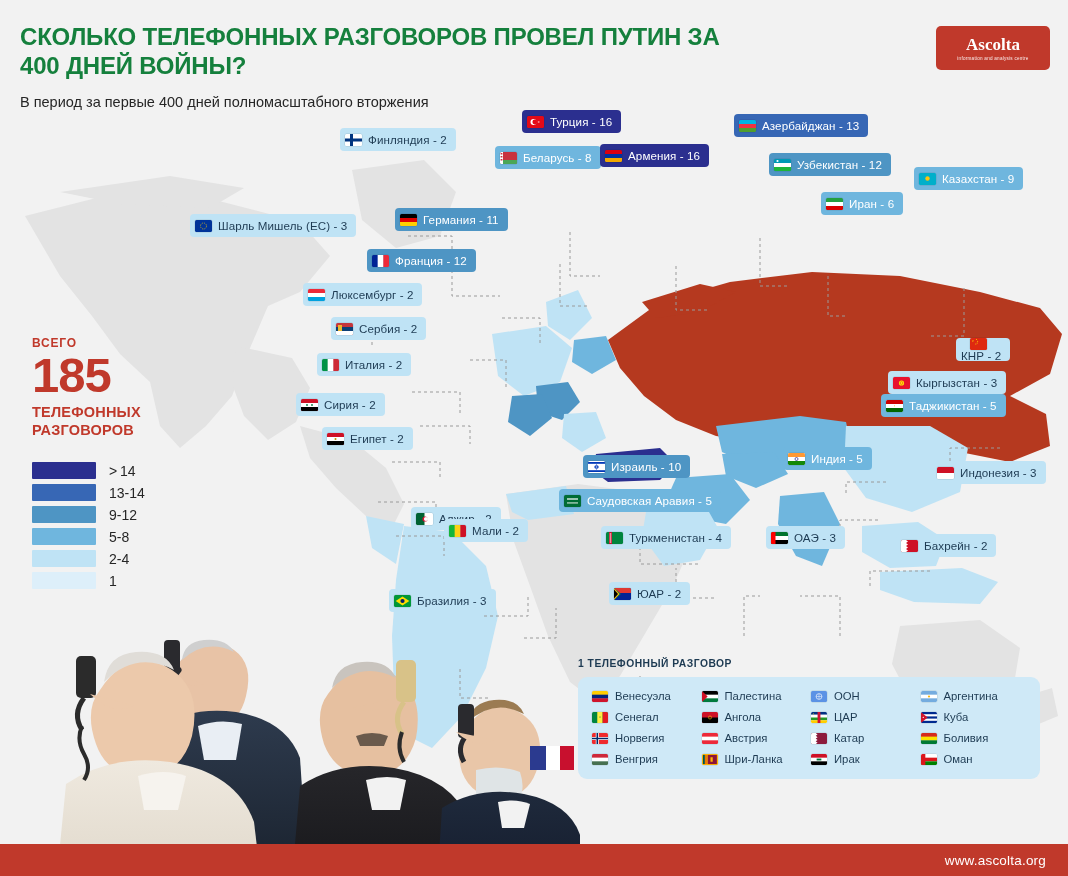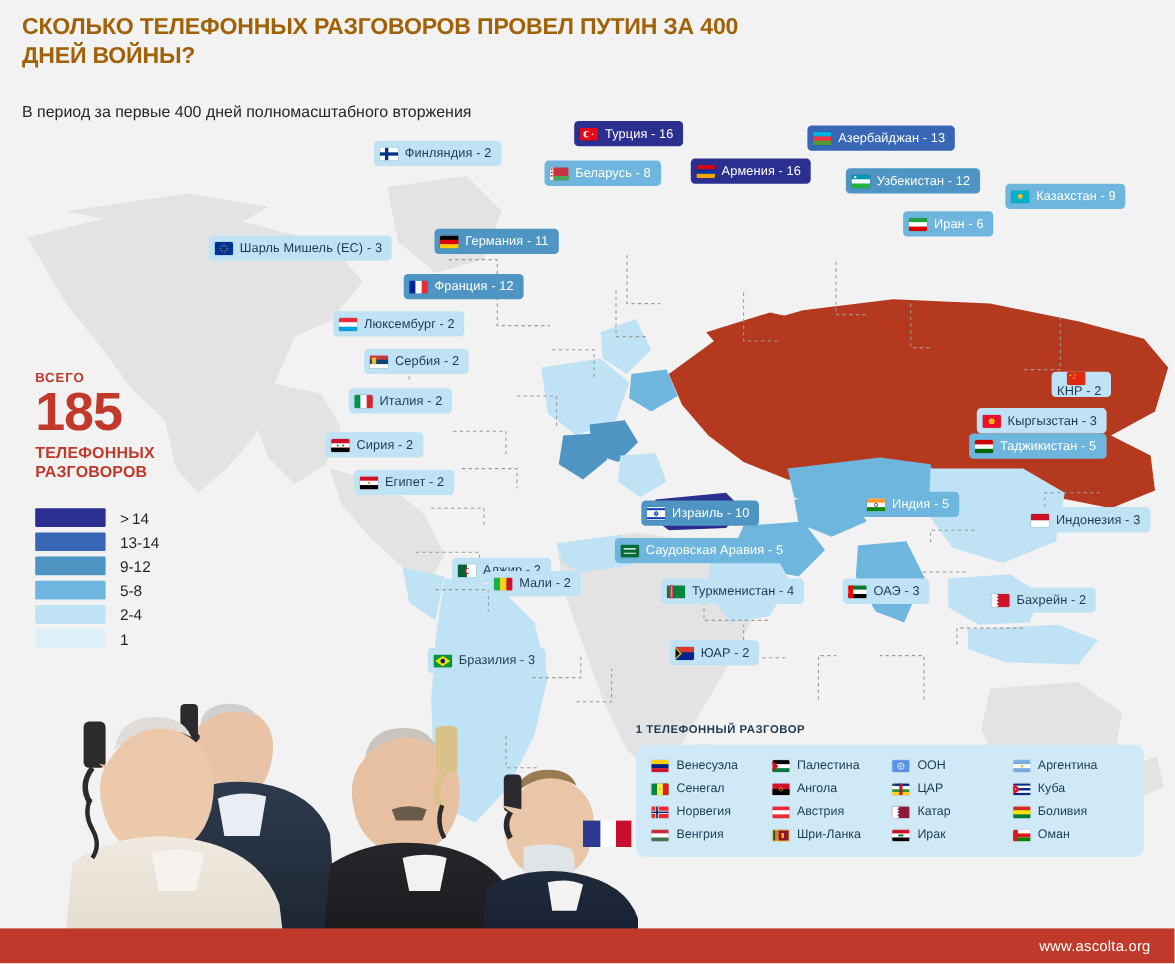--- a/index.html
+++ b/index.html
@@ -23,24 +23,24 @@
   
   #header {
     position: absolute;
     left: 0; top: 0;
     width: 1068px; height: 96px;
     background: #f2f2f2;
     z-index: 40;
   }
   #title {
     position: absolute;
-    left: 20px; top: 12px;
+    left: 20px; top: 22px;
     width: 700px;
-    color: #a16207;
-    font-size: 21px;
+    color: #15803d;
+    font-size: 24px;
     font-weight: 700;
     line-height: 1.22;
     letter-spacing: -0.2px;
     text-transform: uppercase;
   }
   #subtitle {
     position: absolute;
     left: 20px; top: 92px;
     width: 420px;
     color: #262626;
@@ -328,20 +328,24 @@
       <path class="lead" d="M878 424 L840 424 L840 436"></path>
       <path class="lead" d="M930 475 L870 475 L870 490"></path>
       <path class="lead" d="M680 596 L640 596 L640 580"></path>
       <path class="lead" d="M488 602 L460 602 L460 570"></path>
     </svg>
   </div>
 
   <div id="header">
     <h1 id="title">СКОЛЬКО ТЕЛЕФОННЫХ РАЗГОВОРОВ ПРОВЕЛ ПУТИН ЗА 400 ДНЕЙ ВОЙНЫ?</h1>
     <p id="subtitle">В период за первые 400 дней полномасштабного вторжения</p>
+    <div id="logo">
+      <div id="logo-name">Ascolta</div>
+      <div id="logo-tag">information and analysis centre</div>
+    </div>
   </div>
 
   <div id="totals">
     <div id="totals-kicker">ВСЕГО</div>
     <div id="totals-number">185</div>
     <div id="totals-caption">ТЕЛЕФОННЫХ РАЗГОВОРОВ</div>
   </div>
 
   <div id="scale-legend">
       <div class="scale-row">
@@ -406,21 +410,21 @@
         <span class="flag">
           <svg viewBox="0 0 17 12" preserveAspectRatio="none">
             <rect width="17" height="12" fill="#c8313e"></rect>
             <rect y="8" width="17" height="4" fill="#4aa657"></rect>
             <rect width="3" height="12" fill="#fff"></rect>
             <path d="M0.6 1 h1.8 v1.6 h-1.8 z M0.6 4 h1.8 v1.6 h-1.8 z M0.6 7 h1.8 v1.6 h-1.8 z" fill="#c8313e"></path>
           </svg>
         </span>
         <span class="ptext">Беларусь - 8</span>
       </div>
-      <div class="pill t-d1" style="left: 628px; top: 144px;">
+      <div class="pill t-d1" style="left: 600px; top: 144px;">
         <span class="flag">
           <svg viewBox="0 0 17 12" preserveAspectRatio="none">
             <rect x="0" y="0" width="17" height="4.3" fill="#d90012"></rect>
             <rect x="0" y="4" width="17" height="4.3" fill="#0033a0"></rect>
             <rect x="0" y="8" width="17" height="4.3" fill="#f2a800"></rect>
           </svg>
         </span>
         <span class="ptext">Армения - 16</span>
       </div>
       <div class="pill t-d3" style="left: 769px; top: 153px;">

